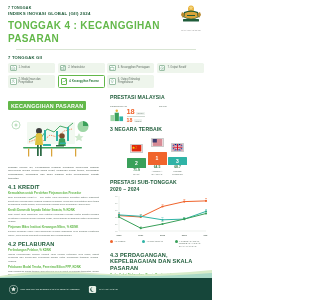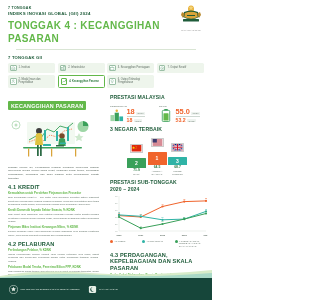--- a/index.html
+++ b/index.html
@@ -301,38 +301,20 @@
               <div class="perf-line">
                 <span class="perf-small">18</span>
                 <span class="perf-yr">(2023)</span>
               </div>
             </div>
           </div>
         </div>
 
         <div class="perf-box">
           <div class="perf-lab">SKOR</div>
-          <div class="perf-body">
-            <svg class="perf-ico" viewBox="0 0 20 28">
-              <rect x="6" y="0" width="8" height="2.5" rx="1" fill="#3aa05a"></rect>
-              <rect x="2" y="3" width="16" height="24" rx="2" fill="none" stroke="#3aa05a" stroke-width="1.8"></rect>
-              <rect x="4.5" y="9" width="11" height="16" rx="1" fill="#63b84a"></rect>
-            </svg>
-            <div class="perf-nums">
-              <div class="perf-line">
-                <span class="perf-big">55.0</span>
-                <span class="perf-yr">(2024)</span>
-              </div>
-              <div class="perf-div"></div>
-              <div class="perf-line">
-                <span class="perf-small">53.2</span>
-                <span class="perf-yr">(2023)</span>
-              </div>
-            </div>
-          </div>
         </div>
       </div>
 
       <div class="podium-wrap">
         <div class="r-title">3 NEGARA TERBAIK</div>
         <div class="podium">
           <div class="pod-col">
             <svg class="flag" viewBox="0 0 30 20">
               <rect width="30" height="20" fill="#de2910"></rect>
               <path d="M6 4 l1.3 3 3.2.2-2.5 2 .9 3.1L6 10.6 3.1 12.3l.9-3.1-2.5-2 3.2-.2z" fill="#ffde00"></path>

